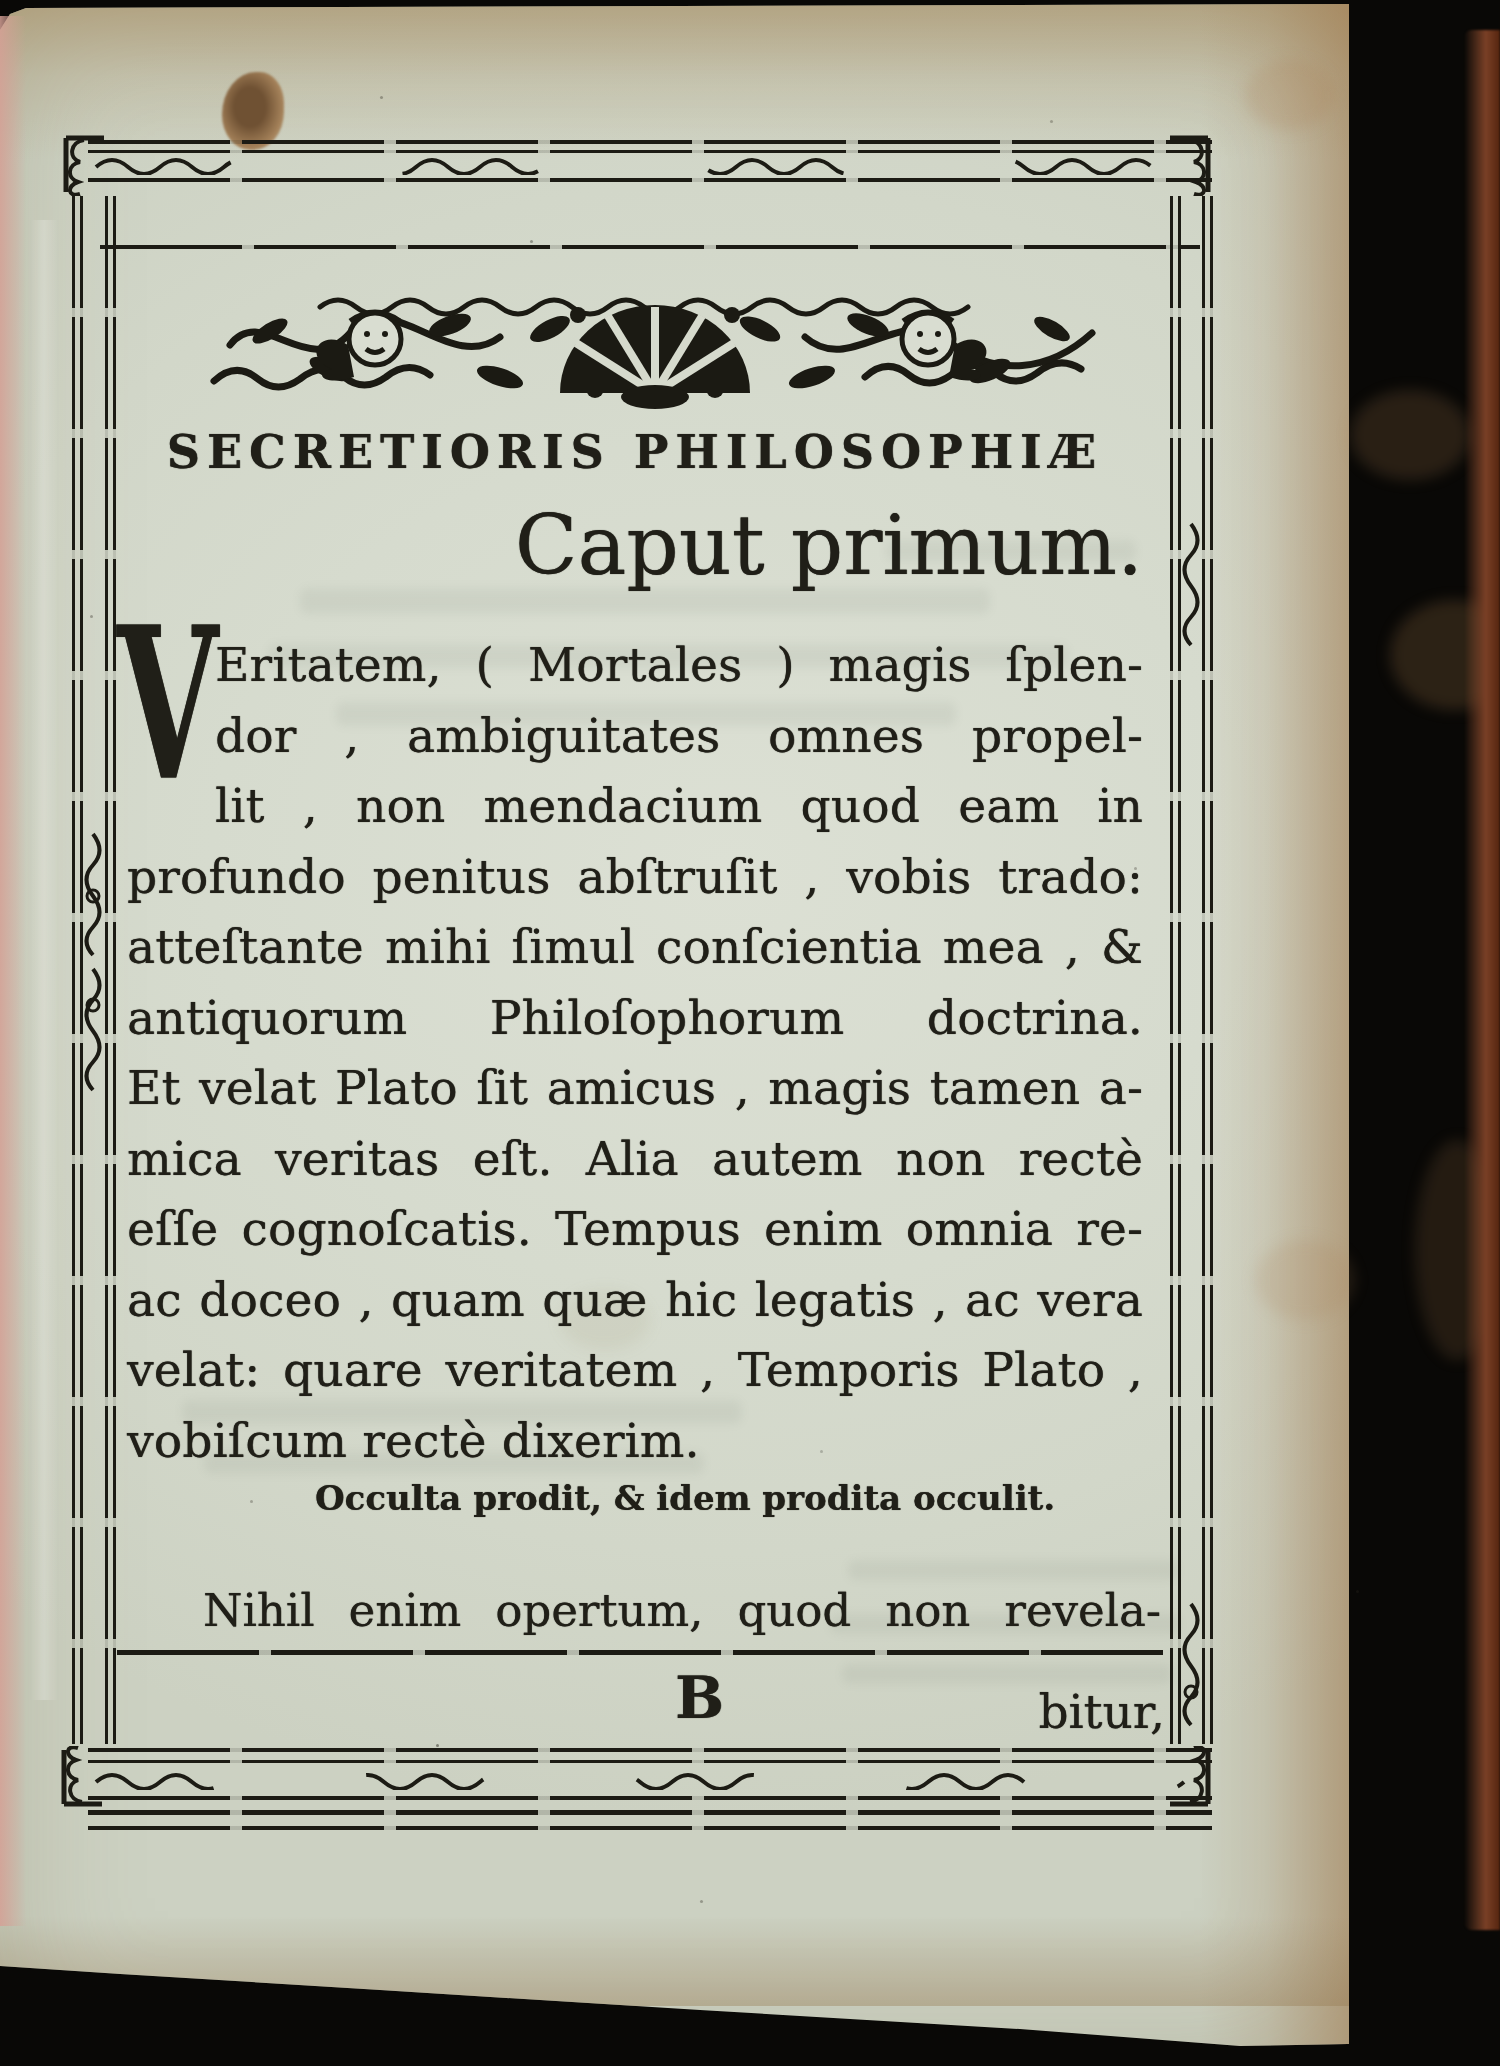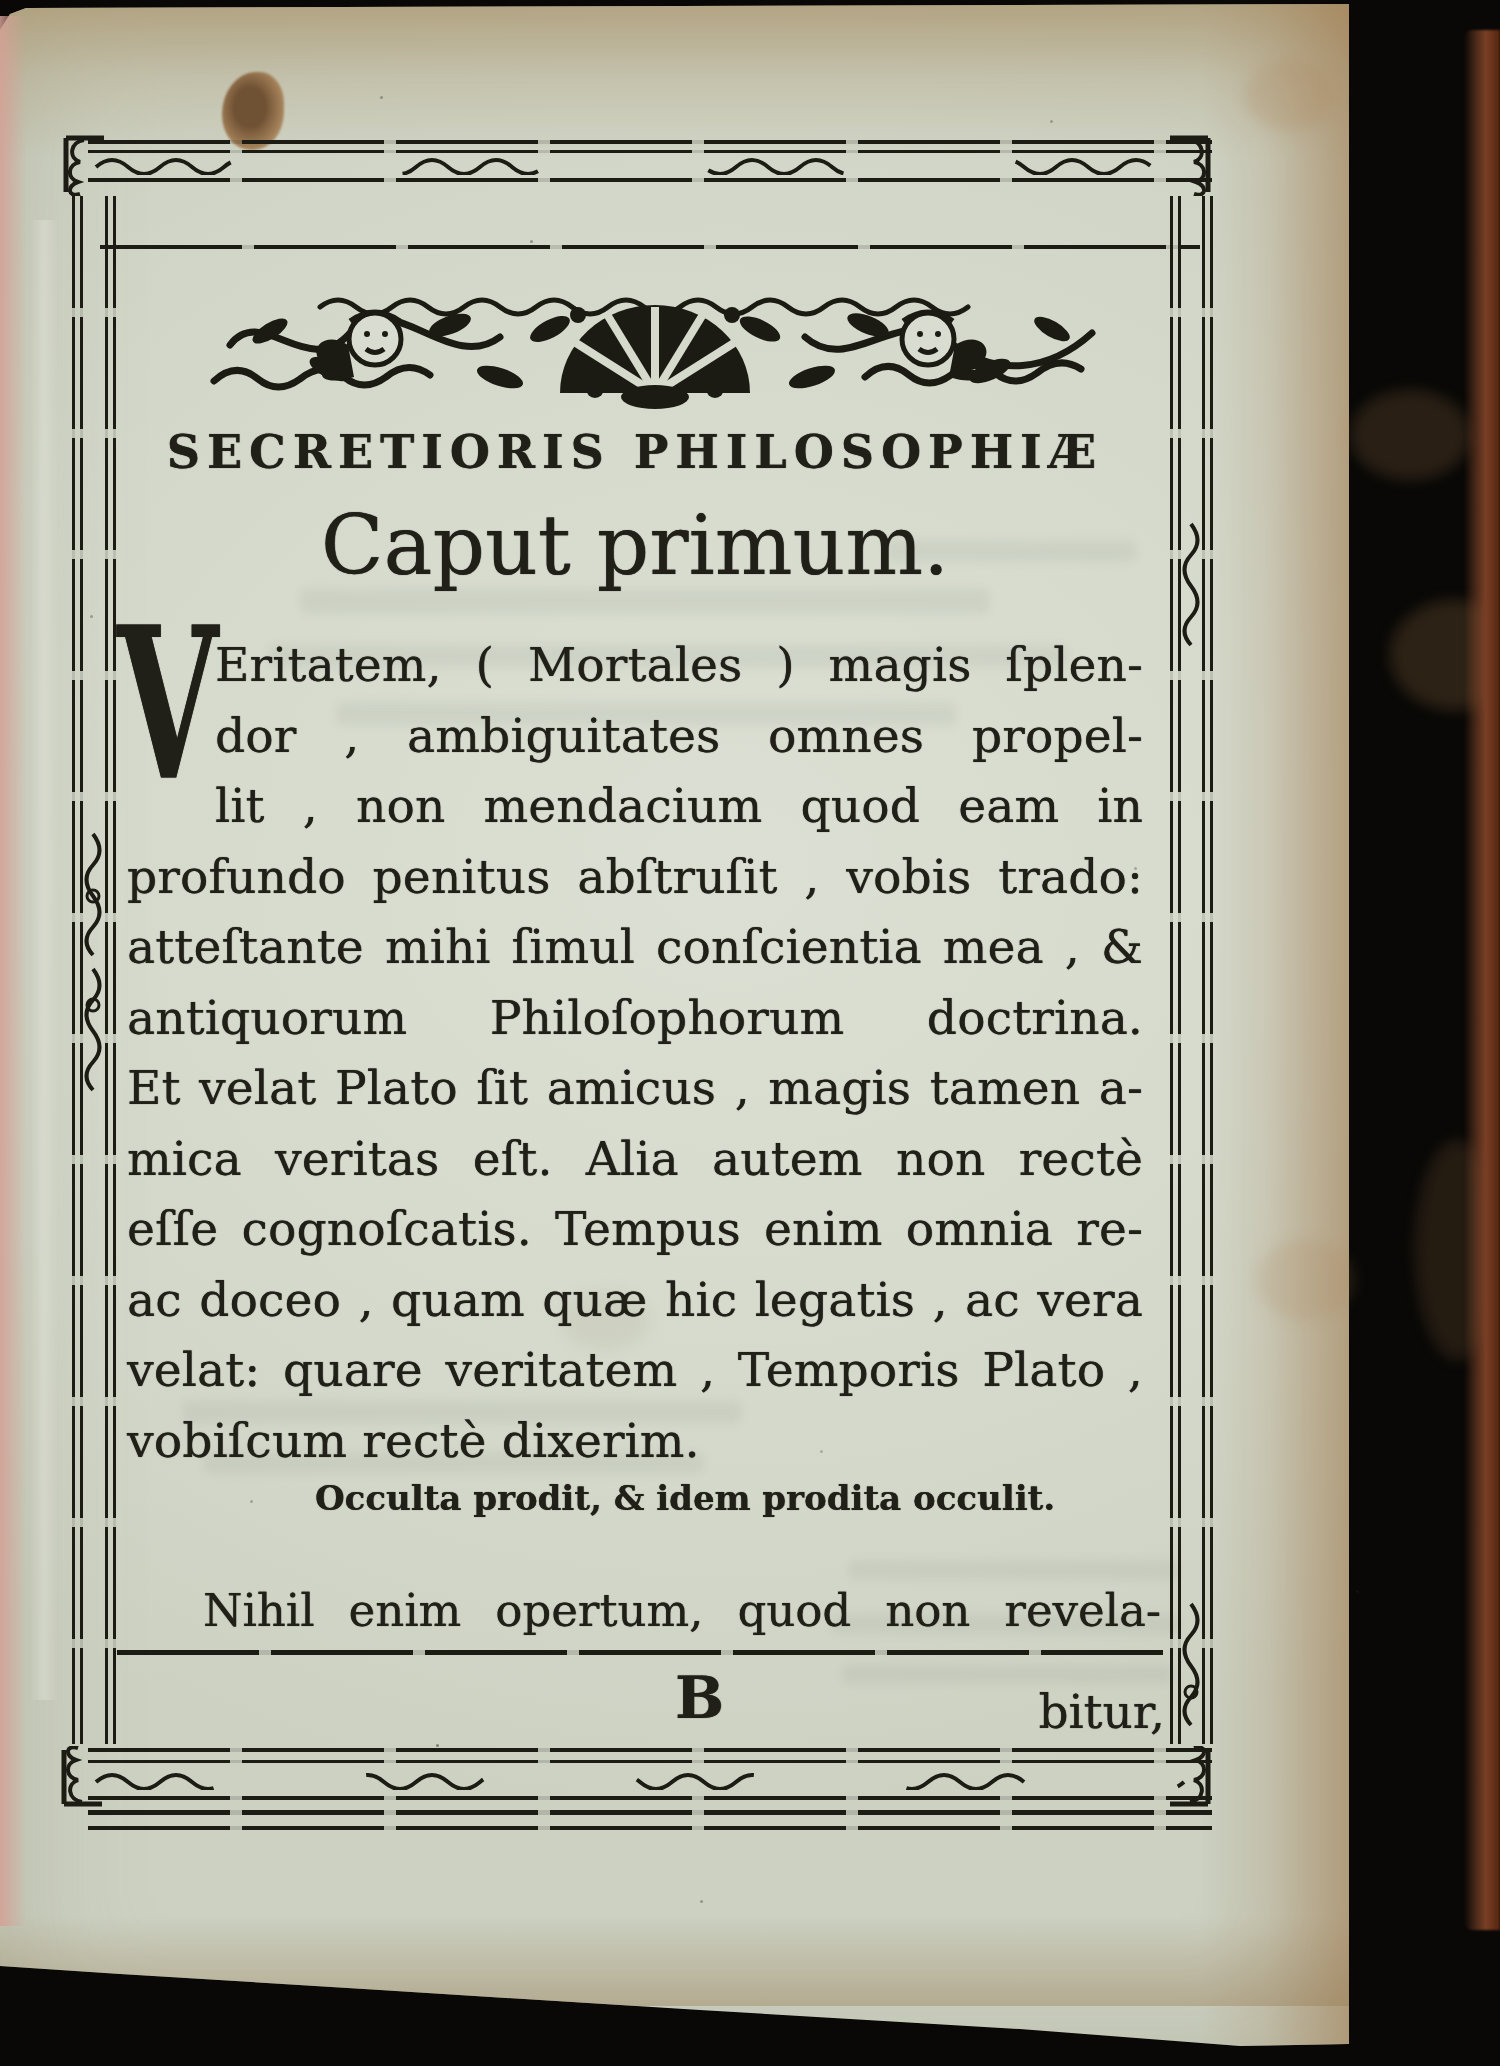--- a/index.html
+++ b/index.html
@@ -20,21 +20,21 @@
     background:linear-gradient(90deg,rgba(213,160,149,.85),rgba(213,160,149,.35) 60%,rgba(213,160,149,0));}
   .crease{left:30px;top:220px;width:28px;height:1480px;background:linear-gradient(90deg,rgba(255,255,255,0),rgba(255,255,255,.22),rgba(255,255,255,0));}
   
   .hl{position:absolute;height:4px;background:repeating-linear-gradient(90deg,#1c1b14 0 142px,rgba(28,27,20,.15) 142px 154px);}
   .vl{position:absolute;width:3px;top:196px;height:1548px;background:repeating-linear-gradient(180deg,#1c1b14 0 112px,rgba(28,27,20,.12) 112px 121px);}
   .orn{position:absolute;}
   
   .textblock{position:absolute;left:127px;top:0;width:1016px;color:#201f18;
     text-shadow:0 0 1px rgba(30,29,22,.75),.4px .4px 0 rgba(30,29,22,.45);}
   .title{position:absolute;top:425px;left:0;width:100%;text-align:center;font-size:46px;font-weight:bold;letter-spacing:7px;white-space:nowrap;}
-  .chapter{position:absolute;top:498px;left:0;width:100%;text-align:center;font-size:82px;white-space:nowrap;}
+  .chapter{position:absolute;top:498px;left:0;width:100%;text-align:right;font-size:82px;white-space:nowrap;}
   .para{position:absolute;top:630px;left:0;width:100%;}
   .bline{font-size:47px;line-height:70.5px;text-align:justify;text-align-last:justify;letter-spacing:.2px;}
   .bline.ind{margin-left:88px;}
   .bline.noj{text-align-last:left;}
   .dropcap{position:absolute;left:-10px;top:600px;font-size:210px;line-height:210px;font-weight:bold;
     transform:scaleX(.62);transform-origin:0 0;}
   .verse{position:absolute;top:1474px;left:0;width:100%;font-size:34px;line-height:48px;font-weight:600;}
   .verse .v2{padding-left:188px;}
   .verse .v1{padding-left:112px;}
   .closing{position:absolute;top:1584px;left:76px;width:958px;font-size:45px;text-align:justify;text-align-last:justify;}

